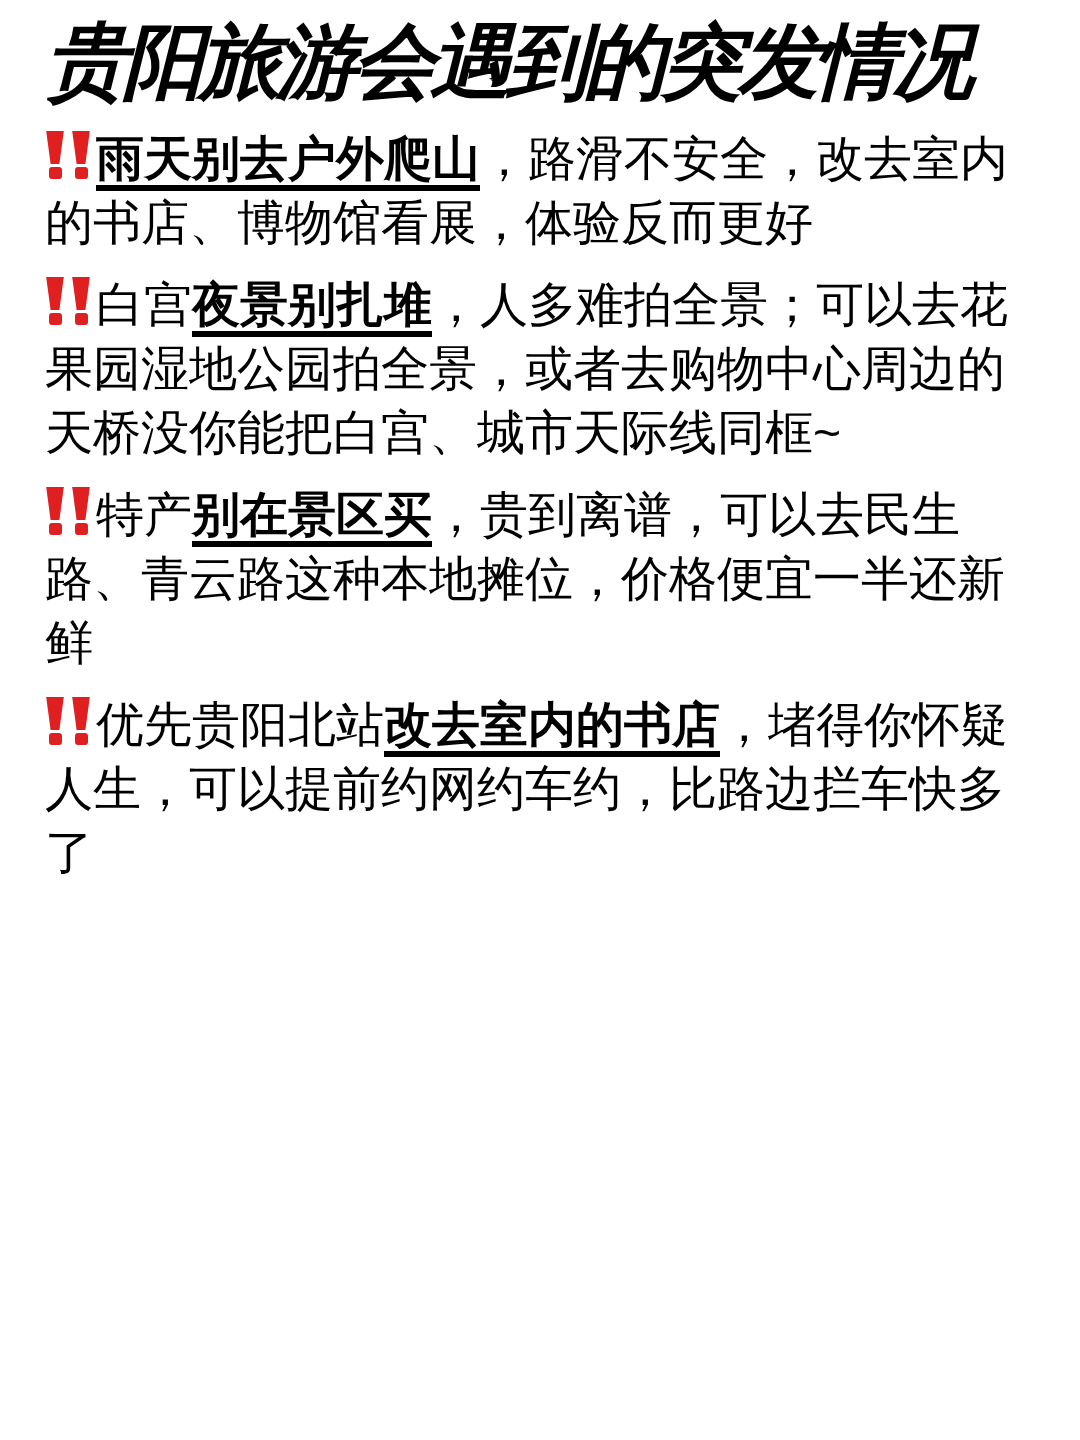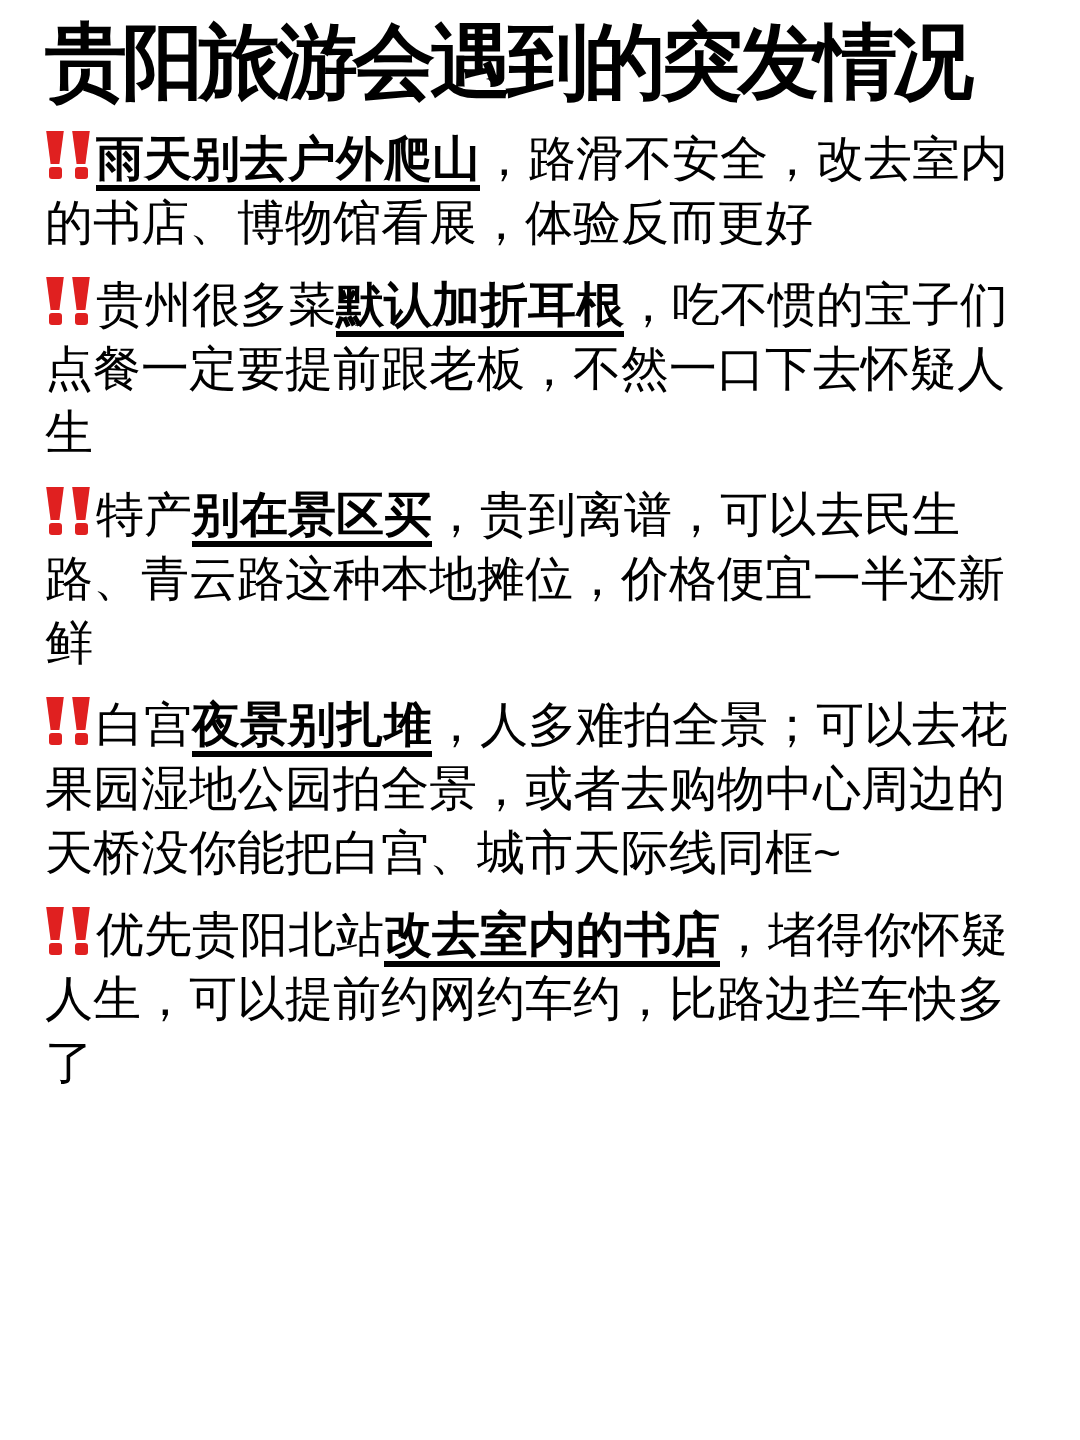--- a/index.html
+++ b/index.html
@@ -9,20 +9,21 @@
     background:#ffffff; color:var(--ink);
     font-family:"Liberation Sans","DejaVu Sans",sans-serif;
   }
   .page { padding:14px 36px 0 45px; }
 
   .title {
     margin:0 0 18px 0;
     font-size:82px; line-height:1.16; font-weight:900;
     letter-spacing:-5px; color:var(--ink);
     white-space:nowrap;
+    font-style:italic;
   }
 
   .tips { }
   .tip {
     margin:0 0 18px 0;
     font-size:48px; line-height:64px; font-weight:500;
     color:var(--ink);
     word-break:break-all;
   }
   .seg { }
@@ -53,18 +54,17 @@
     border-radius:3px;
   }
 </style>
 </head>
 <body style="background: rgb(255, 255, 255);">
 
 <div class="page">
   <h1 class="title">贵阳旅游会遇到的突发情况</h1>
   <div class="tips">
       <p class="tip"><span class="bangbang"><i class="bang"></i><i class="bang"></i></span><span class="seg em">雨天别去户外爬山</span><span class="seg">，路滑不安全，改去室内的书店、博物馆看展，体验反而更好</span></p>
-      <p class="tip"><span class="bangbang"><i class="bang"></i><i class="bang"></i></span><span class="seg">贵州很多菜</span><span class="seg em">默认加折耳根</span><span class="seg">，吃不惯的宝子们点餐一定要提前跟老板，不然一口下去怀疑人生</span></p>
+      <p class="tip"><span class="bangbang"><i class="bang"></i><i class="bang"></i></span><span class="seg">白宫</span><span class="seg em">夜景别扎堆</span><span class="seg">，人多难拍全景；可以去花果园湿地公园拍全景，或者去购物中心周边的天桥没你能把白宫、城市天际线同框~</span></p>
       <p class="tip"><span class="bangbang"><i class="bang"></i><i class="bang"></i></span><span class="seg">特产</span><span class="seg em">别在景区买</span><span class="seg">，贵到离谱，可以去民生路、青云路这种本地摊位，价格便宜一半还新鲜</span></p>
-      <p class="tip"><span class="bangbang"><i class="bang"></i><i class="bang"></i></span><span class="seg">白宫</span><span class="seg em">夜景别扎堆</span><span class="seg">，人多难拍全景；可以去花果园湿地公园拍全景，或者去购物中心周边的天桥没你能把白宫、城市天际线同框~</span></p>
       <p class="tip"><span class="bangbang"><i class="bang"></i><i class="bang"></i></span><span class="seg">优先贵阳北站</span><span class="seg em">改去室内的书店</span><span class="seg">，堵得你怀疑人生，可以提前约网约车约，比路边拦车快多了</span></p>
     </div>
 </div>
 
 </body></html>

